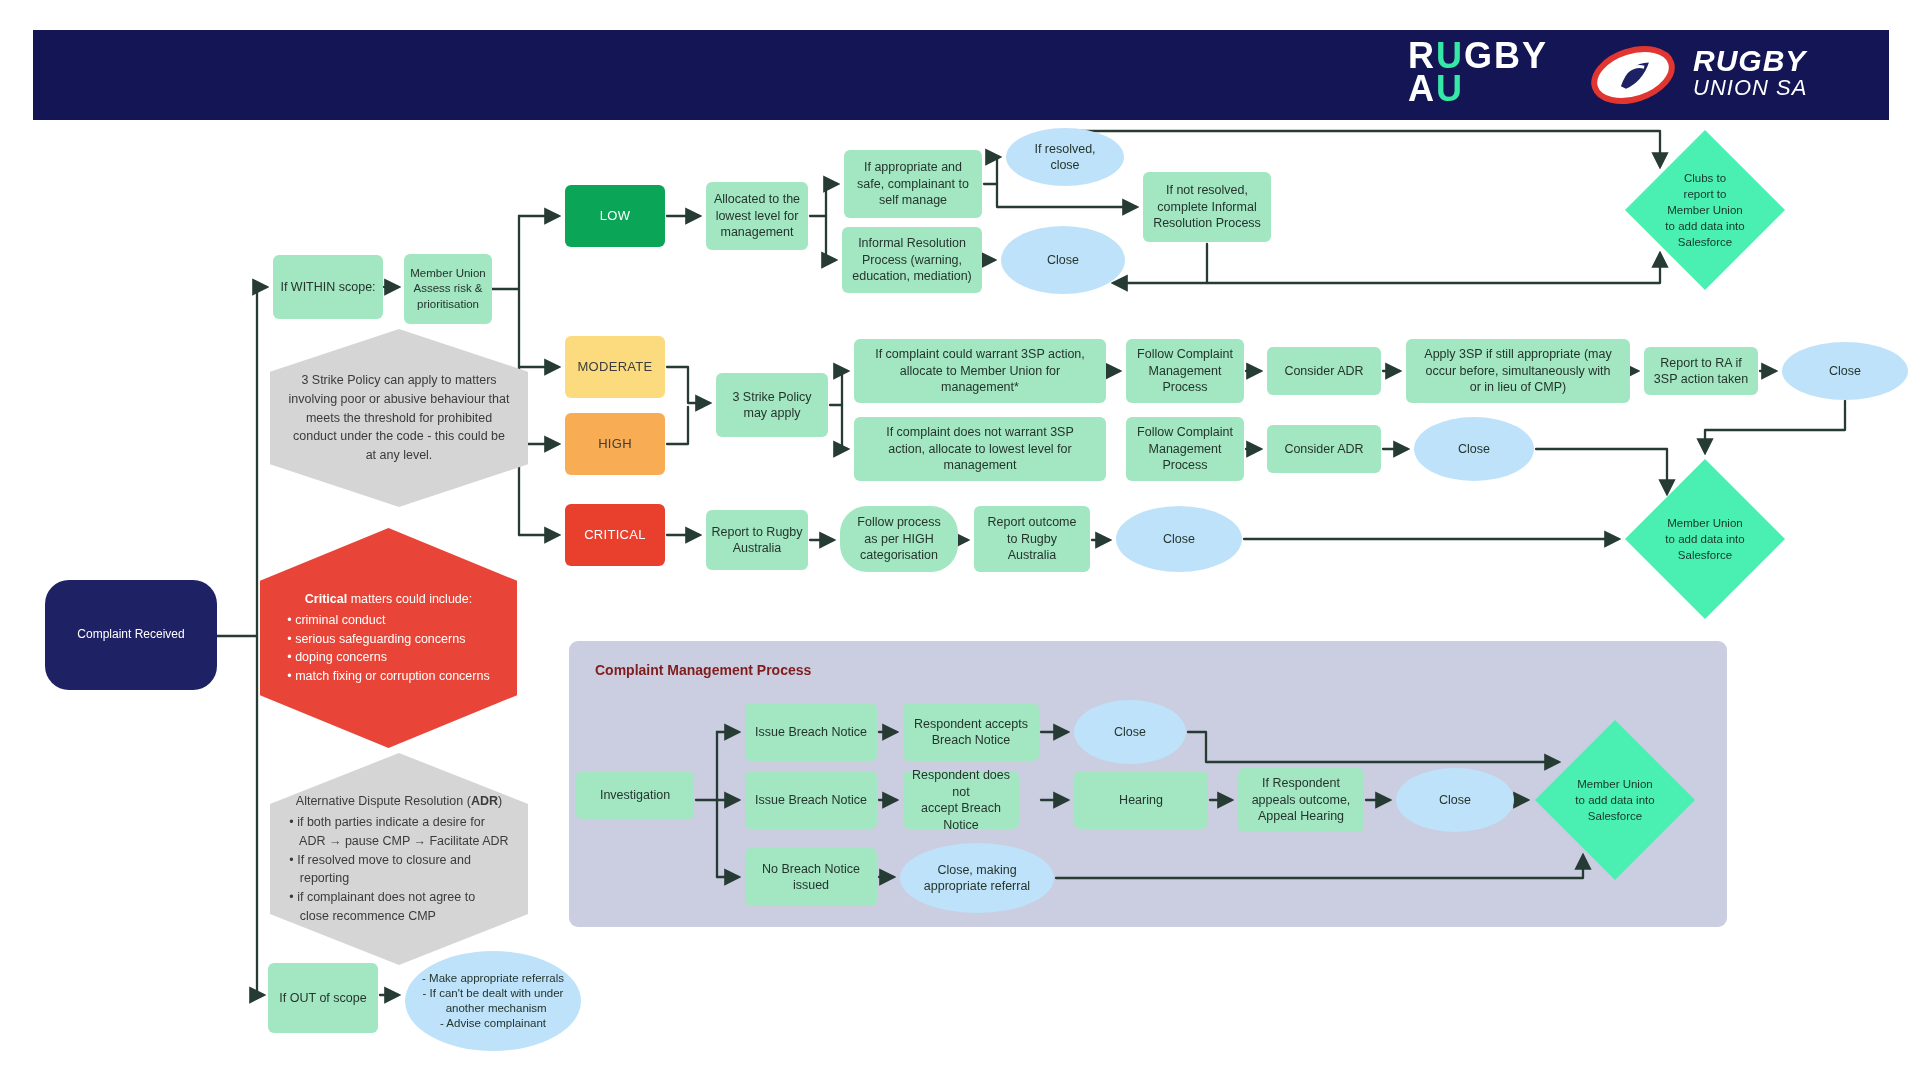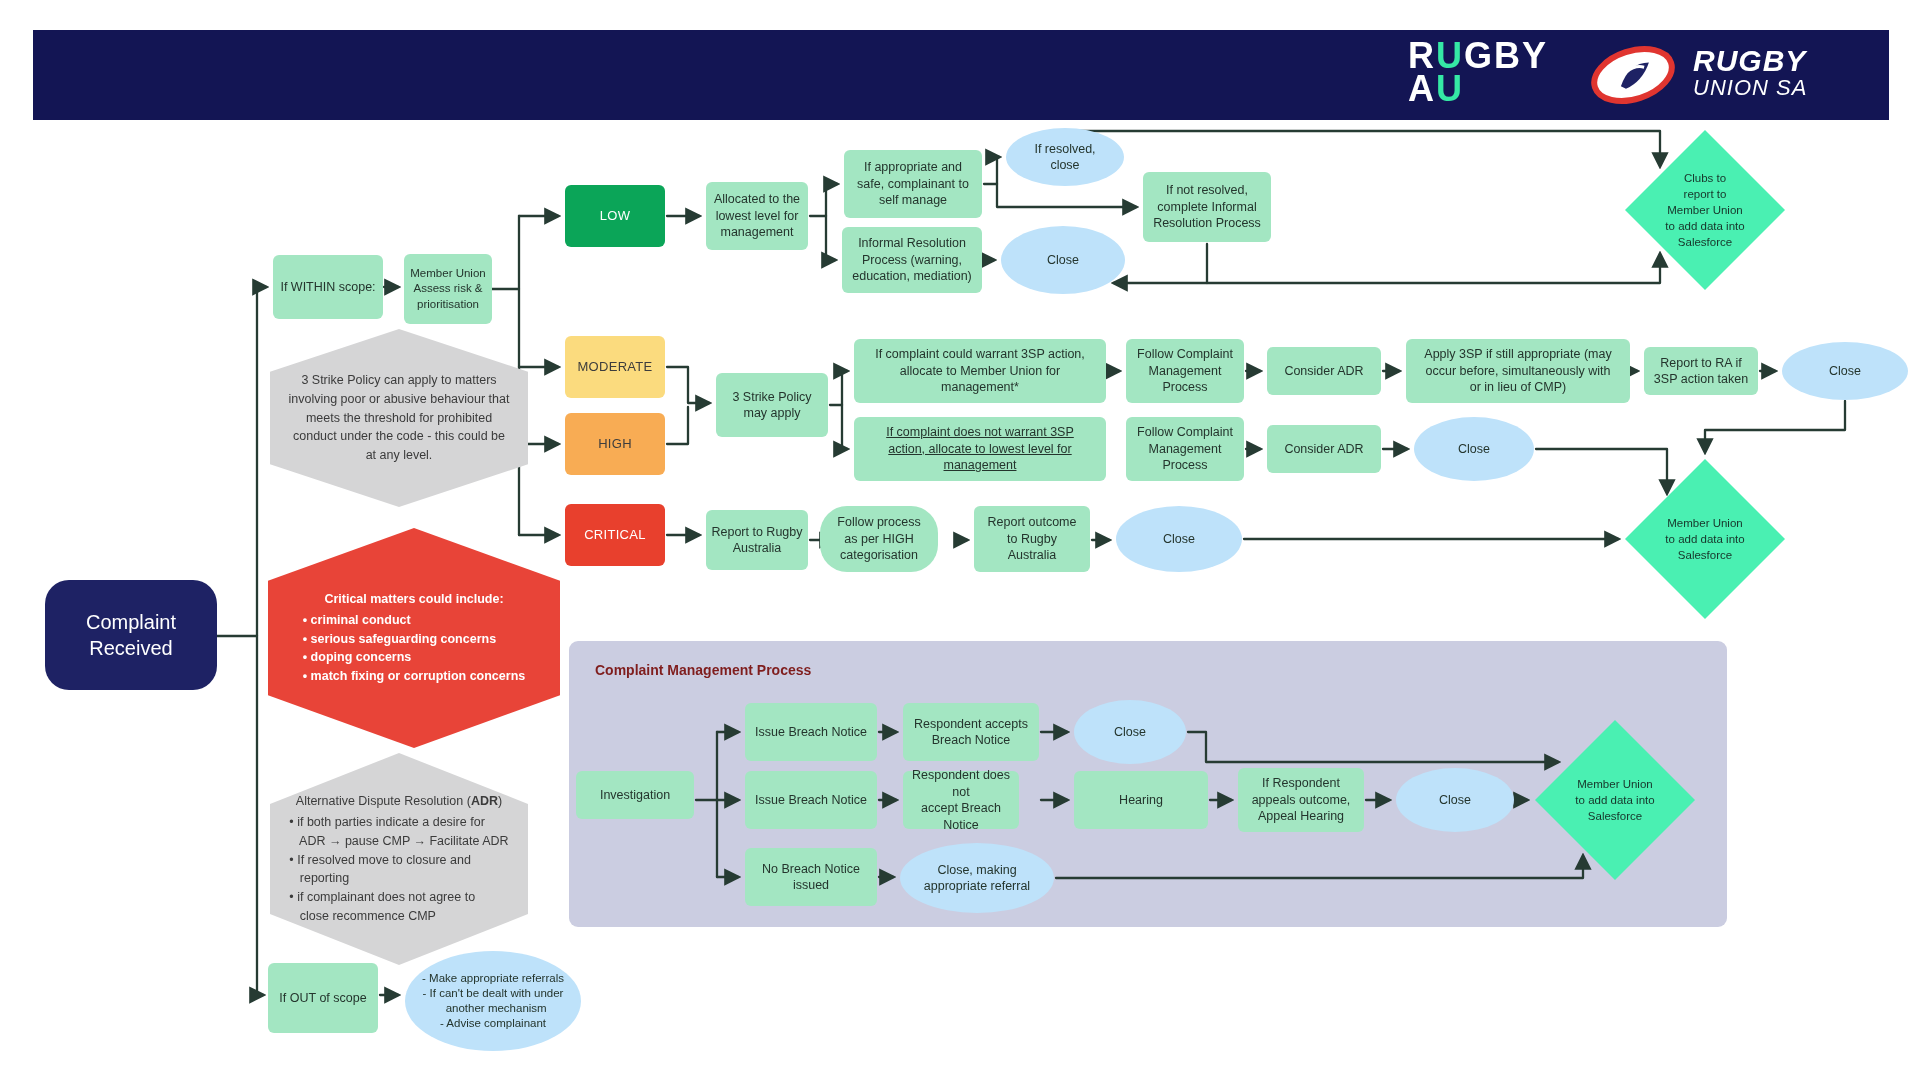--- a/index.html
+++ b/index.html
@@ -23,21 +23,21 @@
   .node{position:absolute;display:flex;align-items:center;justify-content:center;
         text-align:center;white-space:pre-line;border-radius:6px;
         font-size:12.5px;line-height:1.32;z-index:3;}
   .green{background:#A3E6C2;color:#24352d;}
   .ellipse{background:#BEE2FA;border-radius:50%;color:#24352d;}
   .sev{font-size:13px;letter-spacing:.3px;}
   .sev-low{background:#0BA558;color:#ffffff;}
   .sev-mod{background:#FBDB7E;color:#3d3d3d;}
   .sev-high{background:#F8AC54;color:#3d3d3d;}
   .sev-crit{background:#E8402D;color:#ffffff;}
-  .navy-pill{background:#1E2264;color:#fff;border-radius:24px;font-size:20px;}
+  .navy-pill{background:#1E2264;color:#fff;border-radius:24px;font-size:12px;}
 
   
   .diamond{position:absolute;z-index:3;}
   .diamond .shape{position:absolute;left:0;top:0;right:0;bottom:0;background:#4AF0B2;
         clip-path:polygon(50% 0,100% 50%,50% 100%,0 50%);}
   .diamond .dlabel{position:absolute;left:0;top:0;right:0;bottom:0;display:flex;
         align-items:center;justify-content:center;text-align:center;
         white-space:pre-line;font-size:11.5px;line-height:1.4;color:#17352a;}
 
   
@@ -157,21 +157,21 @@
 prioritisation</div>
 
 <div class="hex hex-gray" style="left:270px;top:329px;width:258px;height:178px;">
   <div class="hex-center">3 Strike Policy can apply to matters
 involving poor or abusive behaviour that
 meets the threshold for prohibited
 conduct under the code - this could be
 at any level.</div>
 </div>
 
-<div class="hex hex-red" style="left:268px;top:528px;width:292px;height:220px;font-weight:bold;">
+<div class="hex hex-red" style="left:260px;top:528px;width:257px;height:220px;">
   <div class="hex-title"><b>Critical</b><span> matters could include:</span></div>
   <div class="hex-bullets">• criminal conduct
 • serious safeguarding concerns
 • doping concerns
 • match fixing or corruption concerns</div>
 </div>
 
 <div class="hex hex-gray" style="left:270px;top:753px;width:258px;height:212px;">
   <div class="hex-title"><span>Alternative Dispute Resolution (</span><b>ADR</b><span>)</span></div>
   <div class="hex-bullets">• if both parties indicate a desire for
@@ -217,21 +217,21 @@
 Member Union
 to add data into
 Salesforce</div>
 </div>
 
 <div class="node green" style="left:716px;top:373px;width:112px;height:64px;">3 Strike Policy
 may apply</div>
 <div class="node green" style="left:854px;top:339px;width:252px;height:64px;">If complaint could warrant 3SP action,
 allocate to Member Union for
 management*</div>
-<div class="node green" style="left:854px;top:417px;width:252px;height:64px;text-decoration:underline;">If complaint does not warrant 3SP
+<div class="node green" style="left:854px;top:417px;width:252px;height:64px;">If complaint does not warrant 3SP
 action, allocate to lowest level for
 management</div>
 <div class="node green" style="left:1126px;top:339px;width:118px;height:64px;">Follow Complaint
 Management
 Process</div>
 <div class="node green" style="left:1267px;top:347px;width:114px;height:48px;">Consider ADR</div>
 <div class="node green" style="left:1406px;top:339px;width:224px;height:64px;">Apply 3SP if still appropriate (may
 occur before, simultaneously with
 or in lieu of CMP)</div>
 <div class="node green" style="left:1644px;top:347px;width:114px;height:48px;">Report to RA if
@@ -245,21 +245,21 @@
 
 <div class="diamond" style="left:1625px;top:459px;width:160px;height:160px;">
   <div class="shape"></div>
   <div class="dlabel">Member Union
 to add data into
 Salesforce</div>
 </div>
 
 <div class="node green" style="left:706px;top:510px;width:102px;height:60px;">Report to Rugby
 Australia</div>
-<div class="node green" style="left:820px;top:506px;width:118px;height:66px;border-radius:27px;">Follow process
+<div class="node green" style="left:840px;top:506px;width:118px;height:66px;border-radius:27px;">Follow process
 as per HIGH
 categorisation</div>
 <div class="node green" style="left:974px;top:506px;width:116px;height:66px;">Report outcome
 to Rugby
 Australia</div>
 <div class="node ellipse" style="left:1116px;top:506px;width:126px;height:66px;">Close</div>
 
 <div class="cmp-box"></div>
 <div class="cmp-title">Complaint Management Process</div>
 

